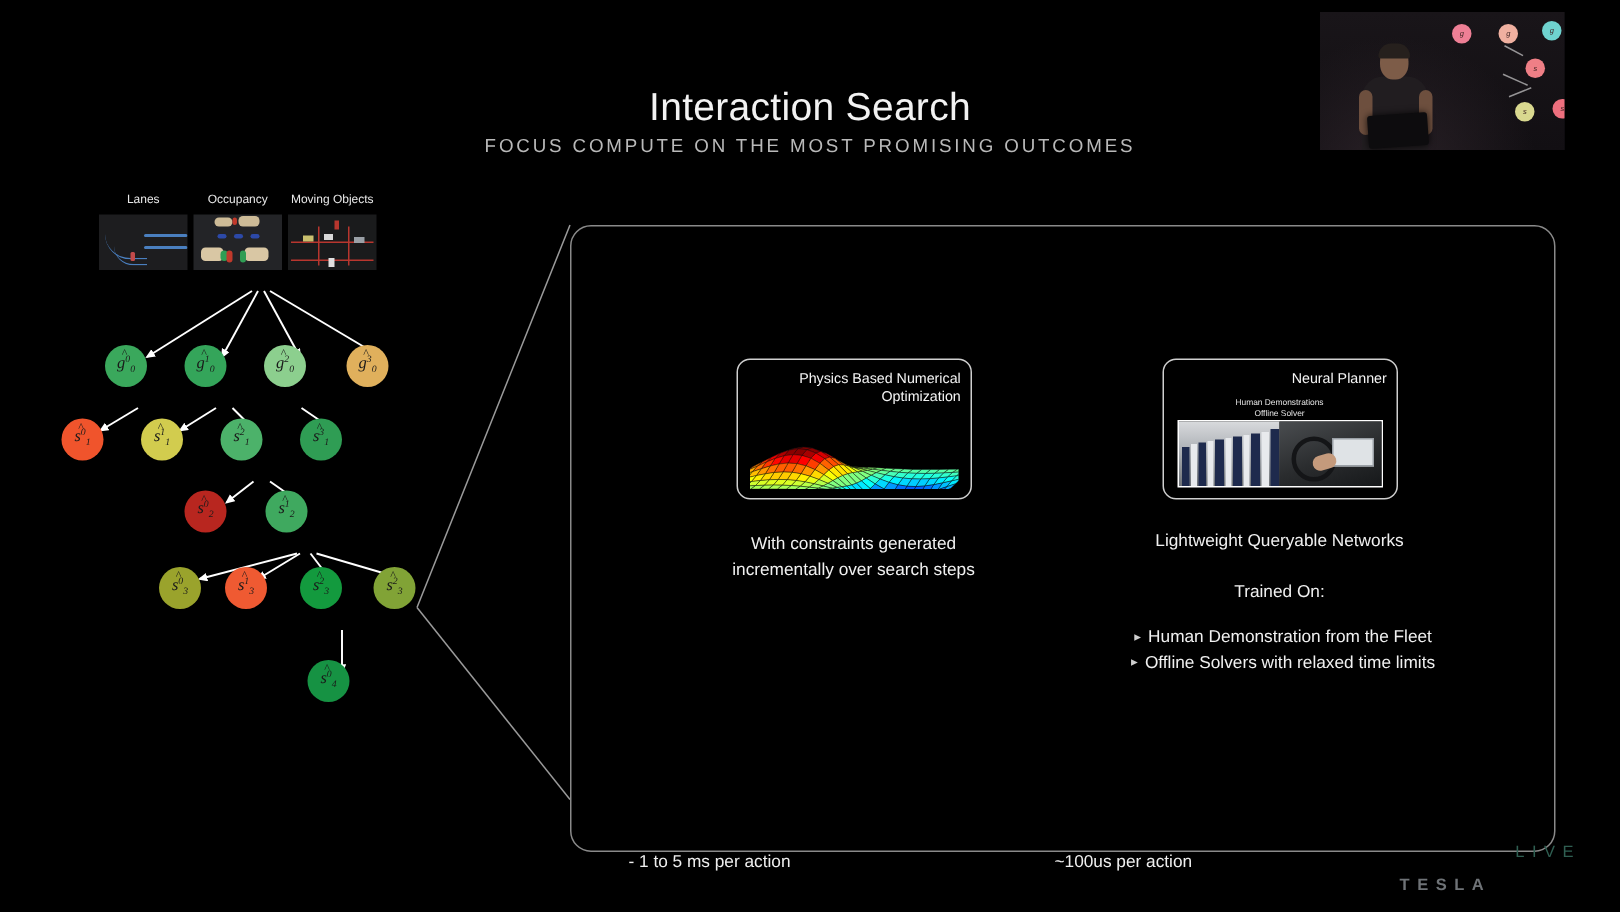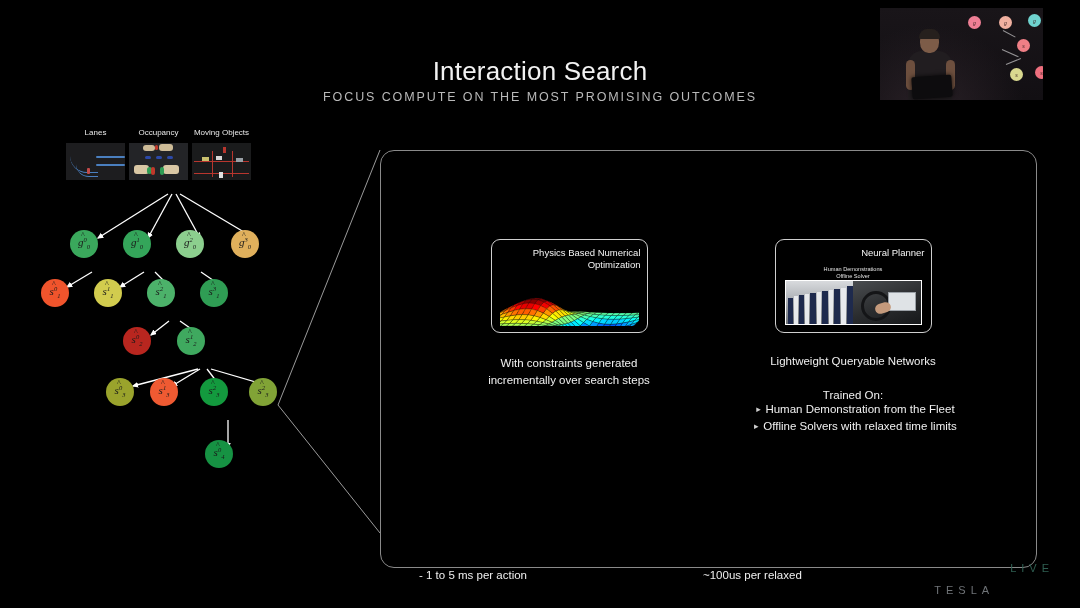--- a/index.html
+++ b/index.html
@@ -290,21 +290,21 @@
     color: #f0f0f0;
     line-height: 1.45;
   }
   .trained-on {
     margin-top: 22px;
     text-align: center;
     font-size: 11.5px;
     color: #f0f0f0;
   }
   .bullet-list {
-    margin: 0 0 0 0;
+    margin: 16px 0 0 0;
     padding: 0;
     list-style: none;
   }
   .bullet-list li {
     font-size: 11.5px;
     color: #f0f0f0;
     line-height: 1.5;
     text-align: center;
   }
   .bullet-list li .bullet {
@@ -328,21 +328,21 @@
     right: 26px;
     bottom: 12px;
     display: flex;
     align-items: center;
     gap: 16px;
   }
   #brand-tesla {
     font-size: 11px;
     letter-spacing: 5px;
     color: #6f7377;
-    font-weight: 400;
+    font-weight: 700;
     margin-top: 45px;
   }
   #brand-live {
     font-size: 11px;
     letter-spacing: 5px;
     color: #2f5f52;
     font-weight: 500;
   }
 </style>
 </head>
@@ -815,20 +815,20 @@
           <div class="hand"></div>
         </div>
       </div>
     </div>
     <div class="caption-main">Lightweight Queryable Networks</div>
     <div class="trained-on">Trained On:</div>
     <ul class="bullet-list" id="neural-bullets">
         <li><span class="bullet">▸</span>Human Demonstration from the Fleet</li>
         <li><span class="bullet">▸</span>Offline Solvers with relaxed time limits</li>
       </ul>
-    <div class="timing">~100us per relaxed</div>
+    <div class="timing">~100us per action</div>
   </div>
 </div>
 
 <div id="brand-footer">
   <span id="brand-tesla">TESLA</span>
   <span id="brand-live">LIVE</span>
 </div>
 
 </body></html>

